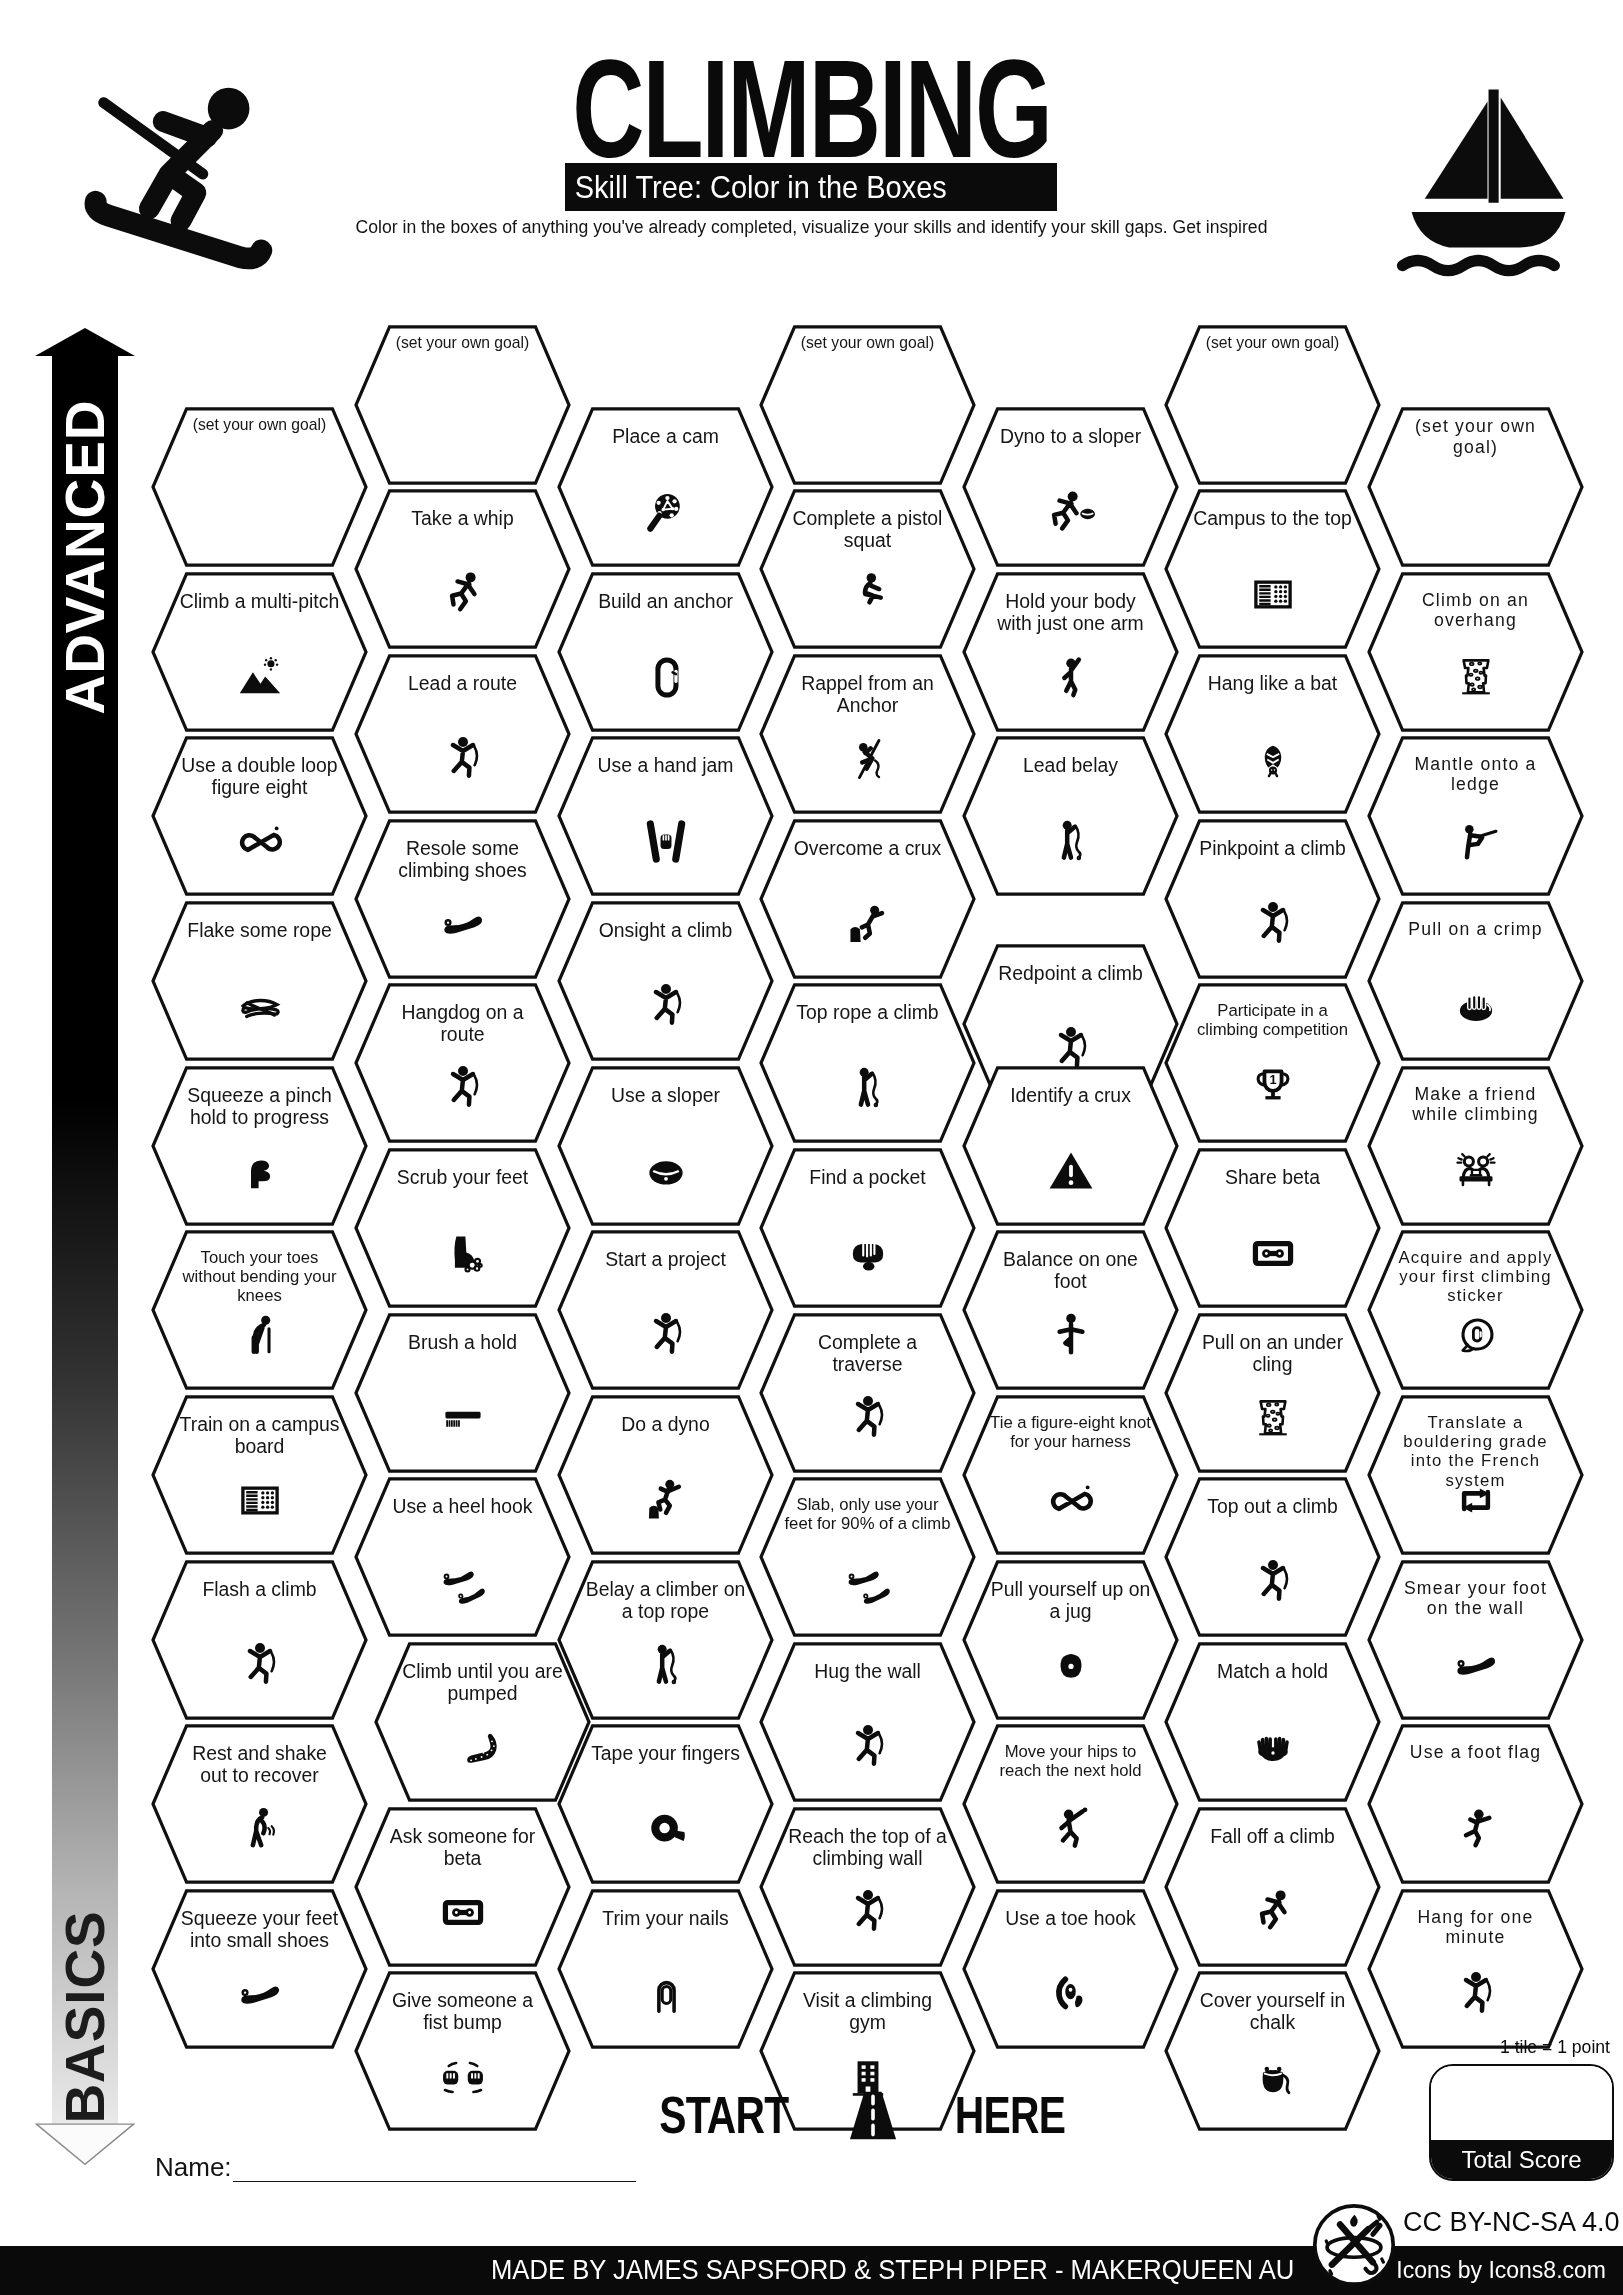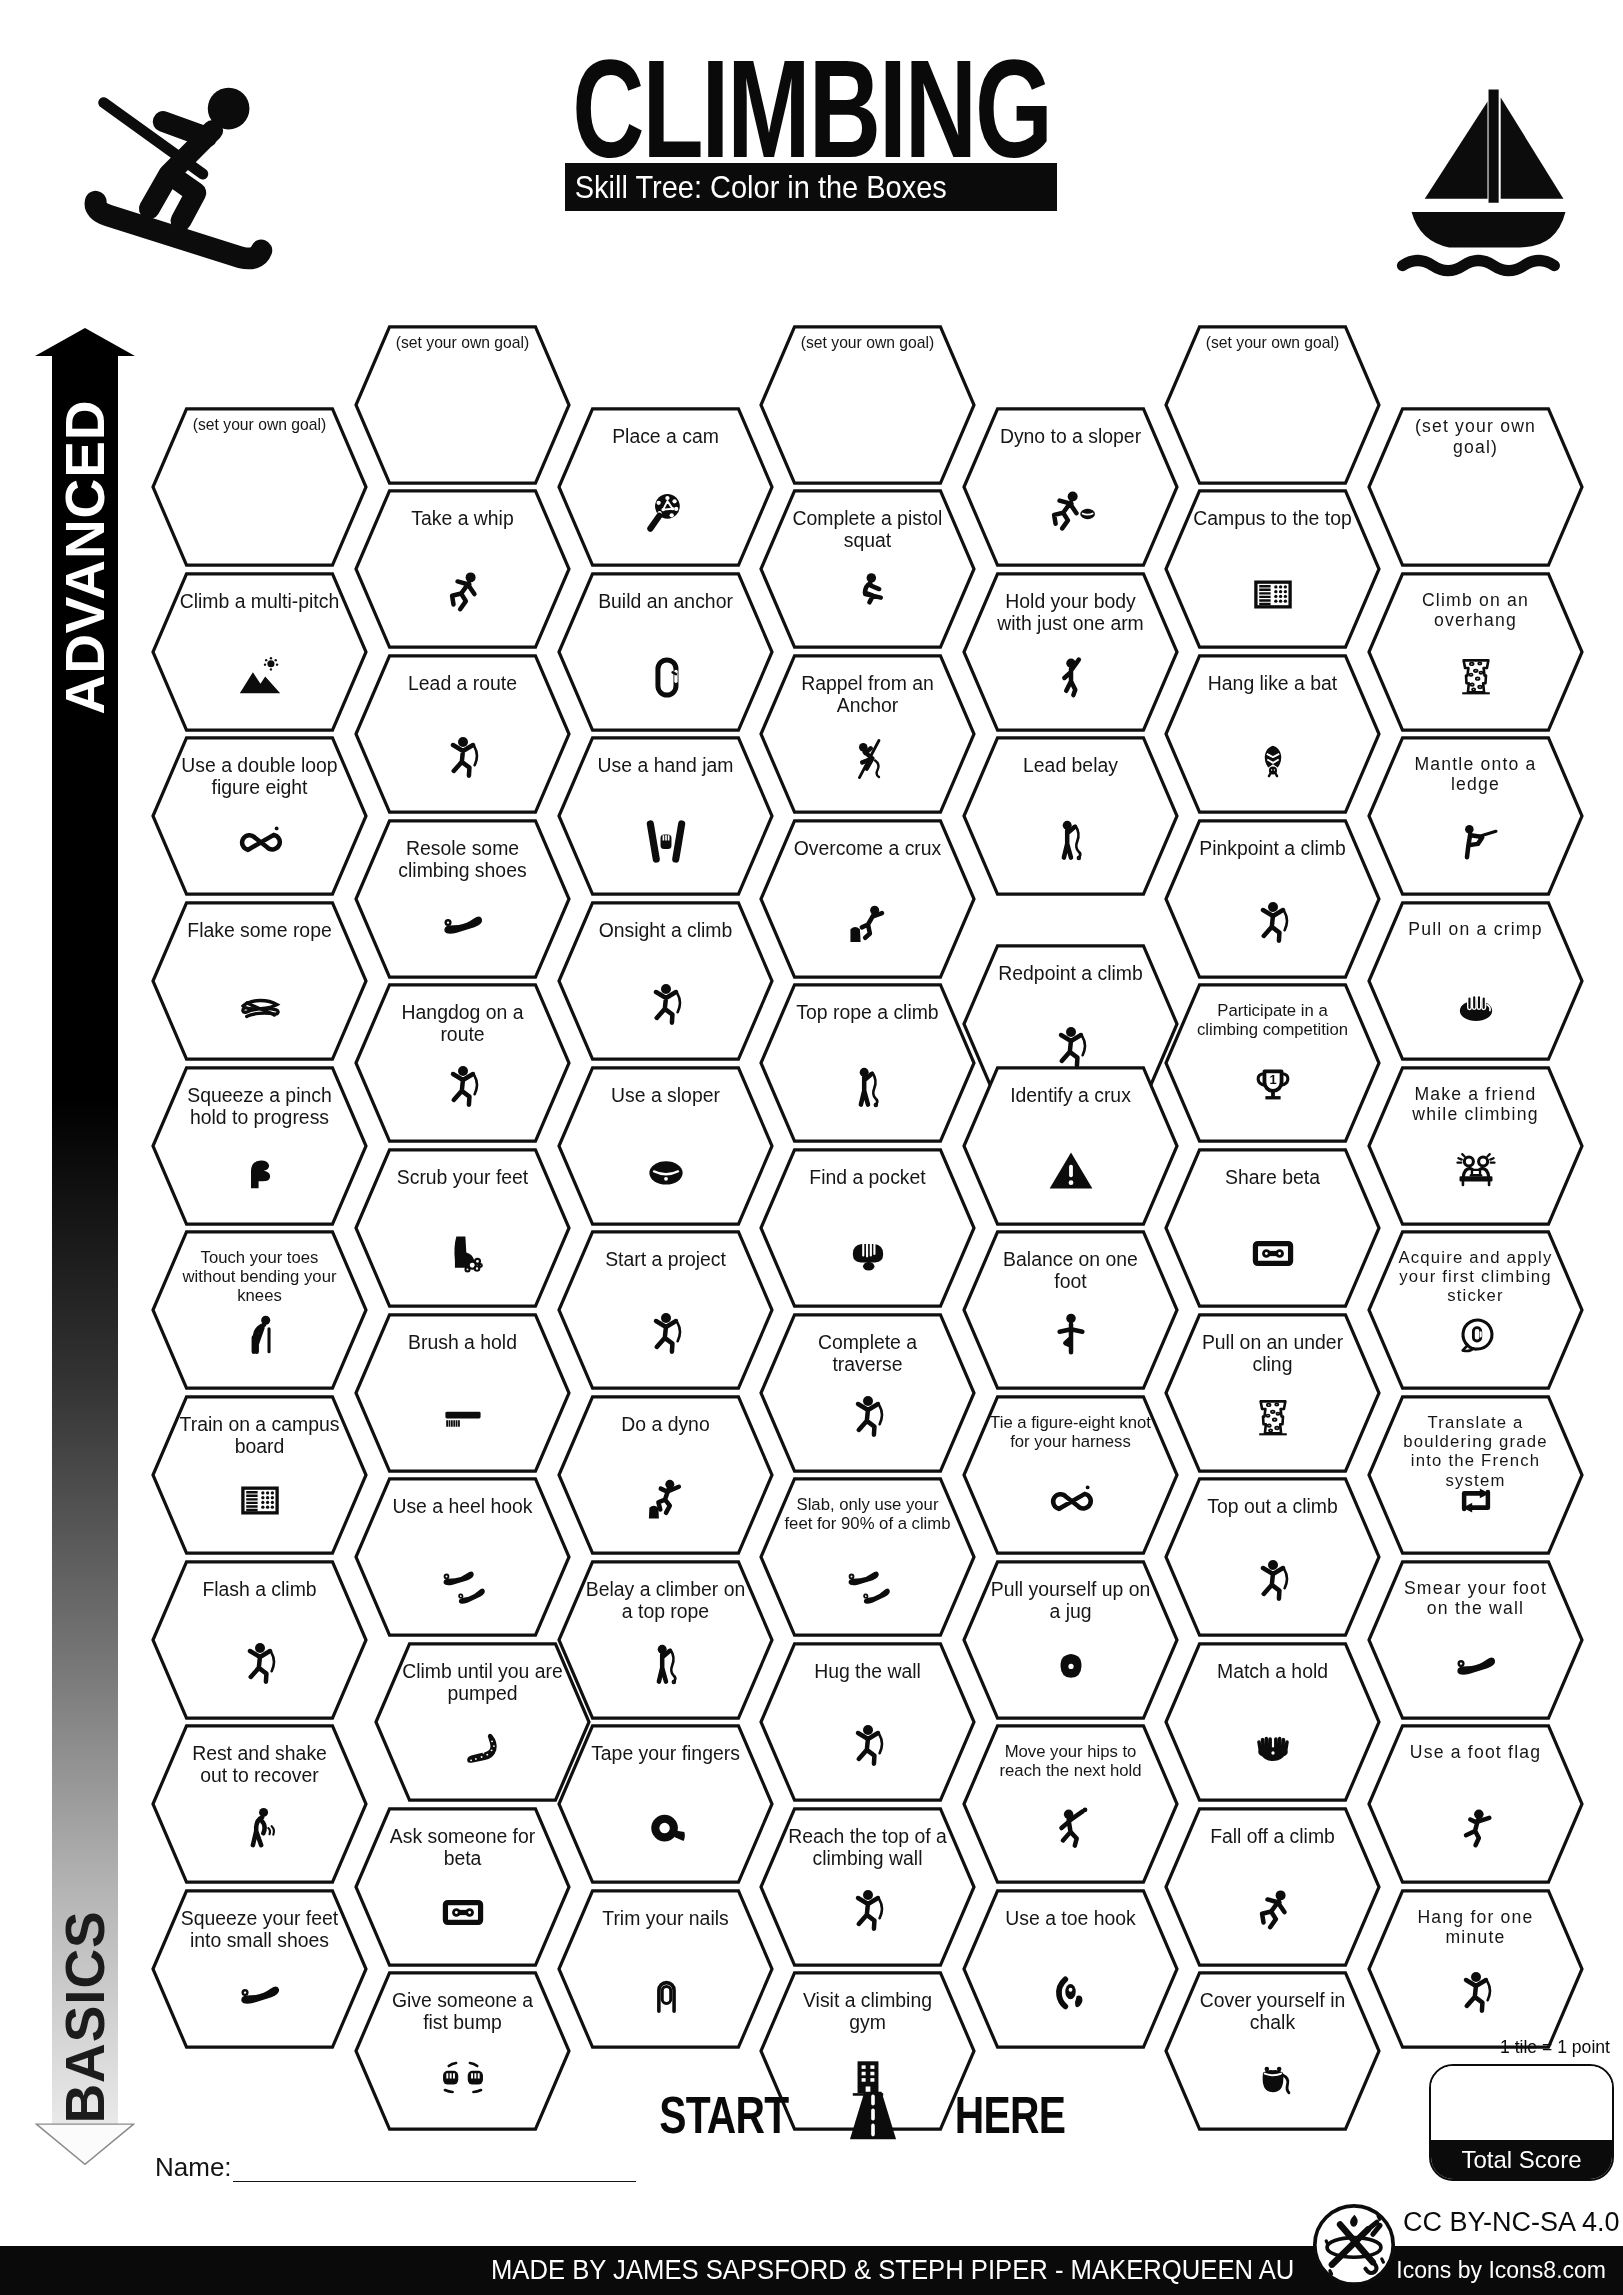--- a/index.html
+++ b/index.html
@@ -433,20 +433,21 @@
       <path d="M5.2 11 L5.6 11.8 M18.8 15.4 L19.2 16.2 M17.9 4.9 L18.3 5.7 M6.1 18.3 L6.5 19.1" stroke-width="0.8"></path>
     </g>
   </defs>
 </svg>
 
 <div class="title">CLIMBING</div>
 <div class="subtitle-bar">
   <span>Skill Tree: Color in the Boxes</span>
 </div>
 <div class="desc">
+  <div>Color in the boxes of anything you've already completed, visualize your skills and identify your skill gaps.  Get inspired</div>
 </div>
 <svg class="corner-icon" style="left:64px;top:59px;width:238px;height:238px" viewBox="0 0 24 24">
     <use href="#i-skier"></use>
   </svg>
 <svg class="corner-icon" style="left:1364px;top:55px;width:243px;height:243px" viewBox="0 0 24 24">
     <use href="#i-sailboat"></use>
   </svg>
 
 <div class="arrow-head-top"></div>
 <div class="arrow-shaft"></div>

